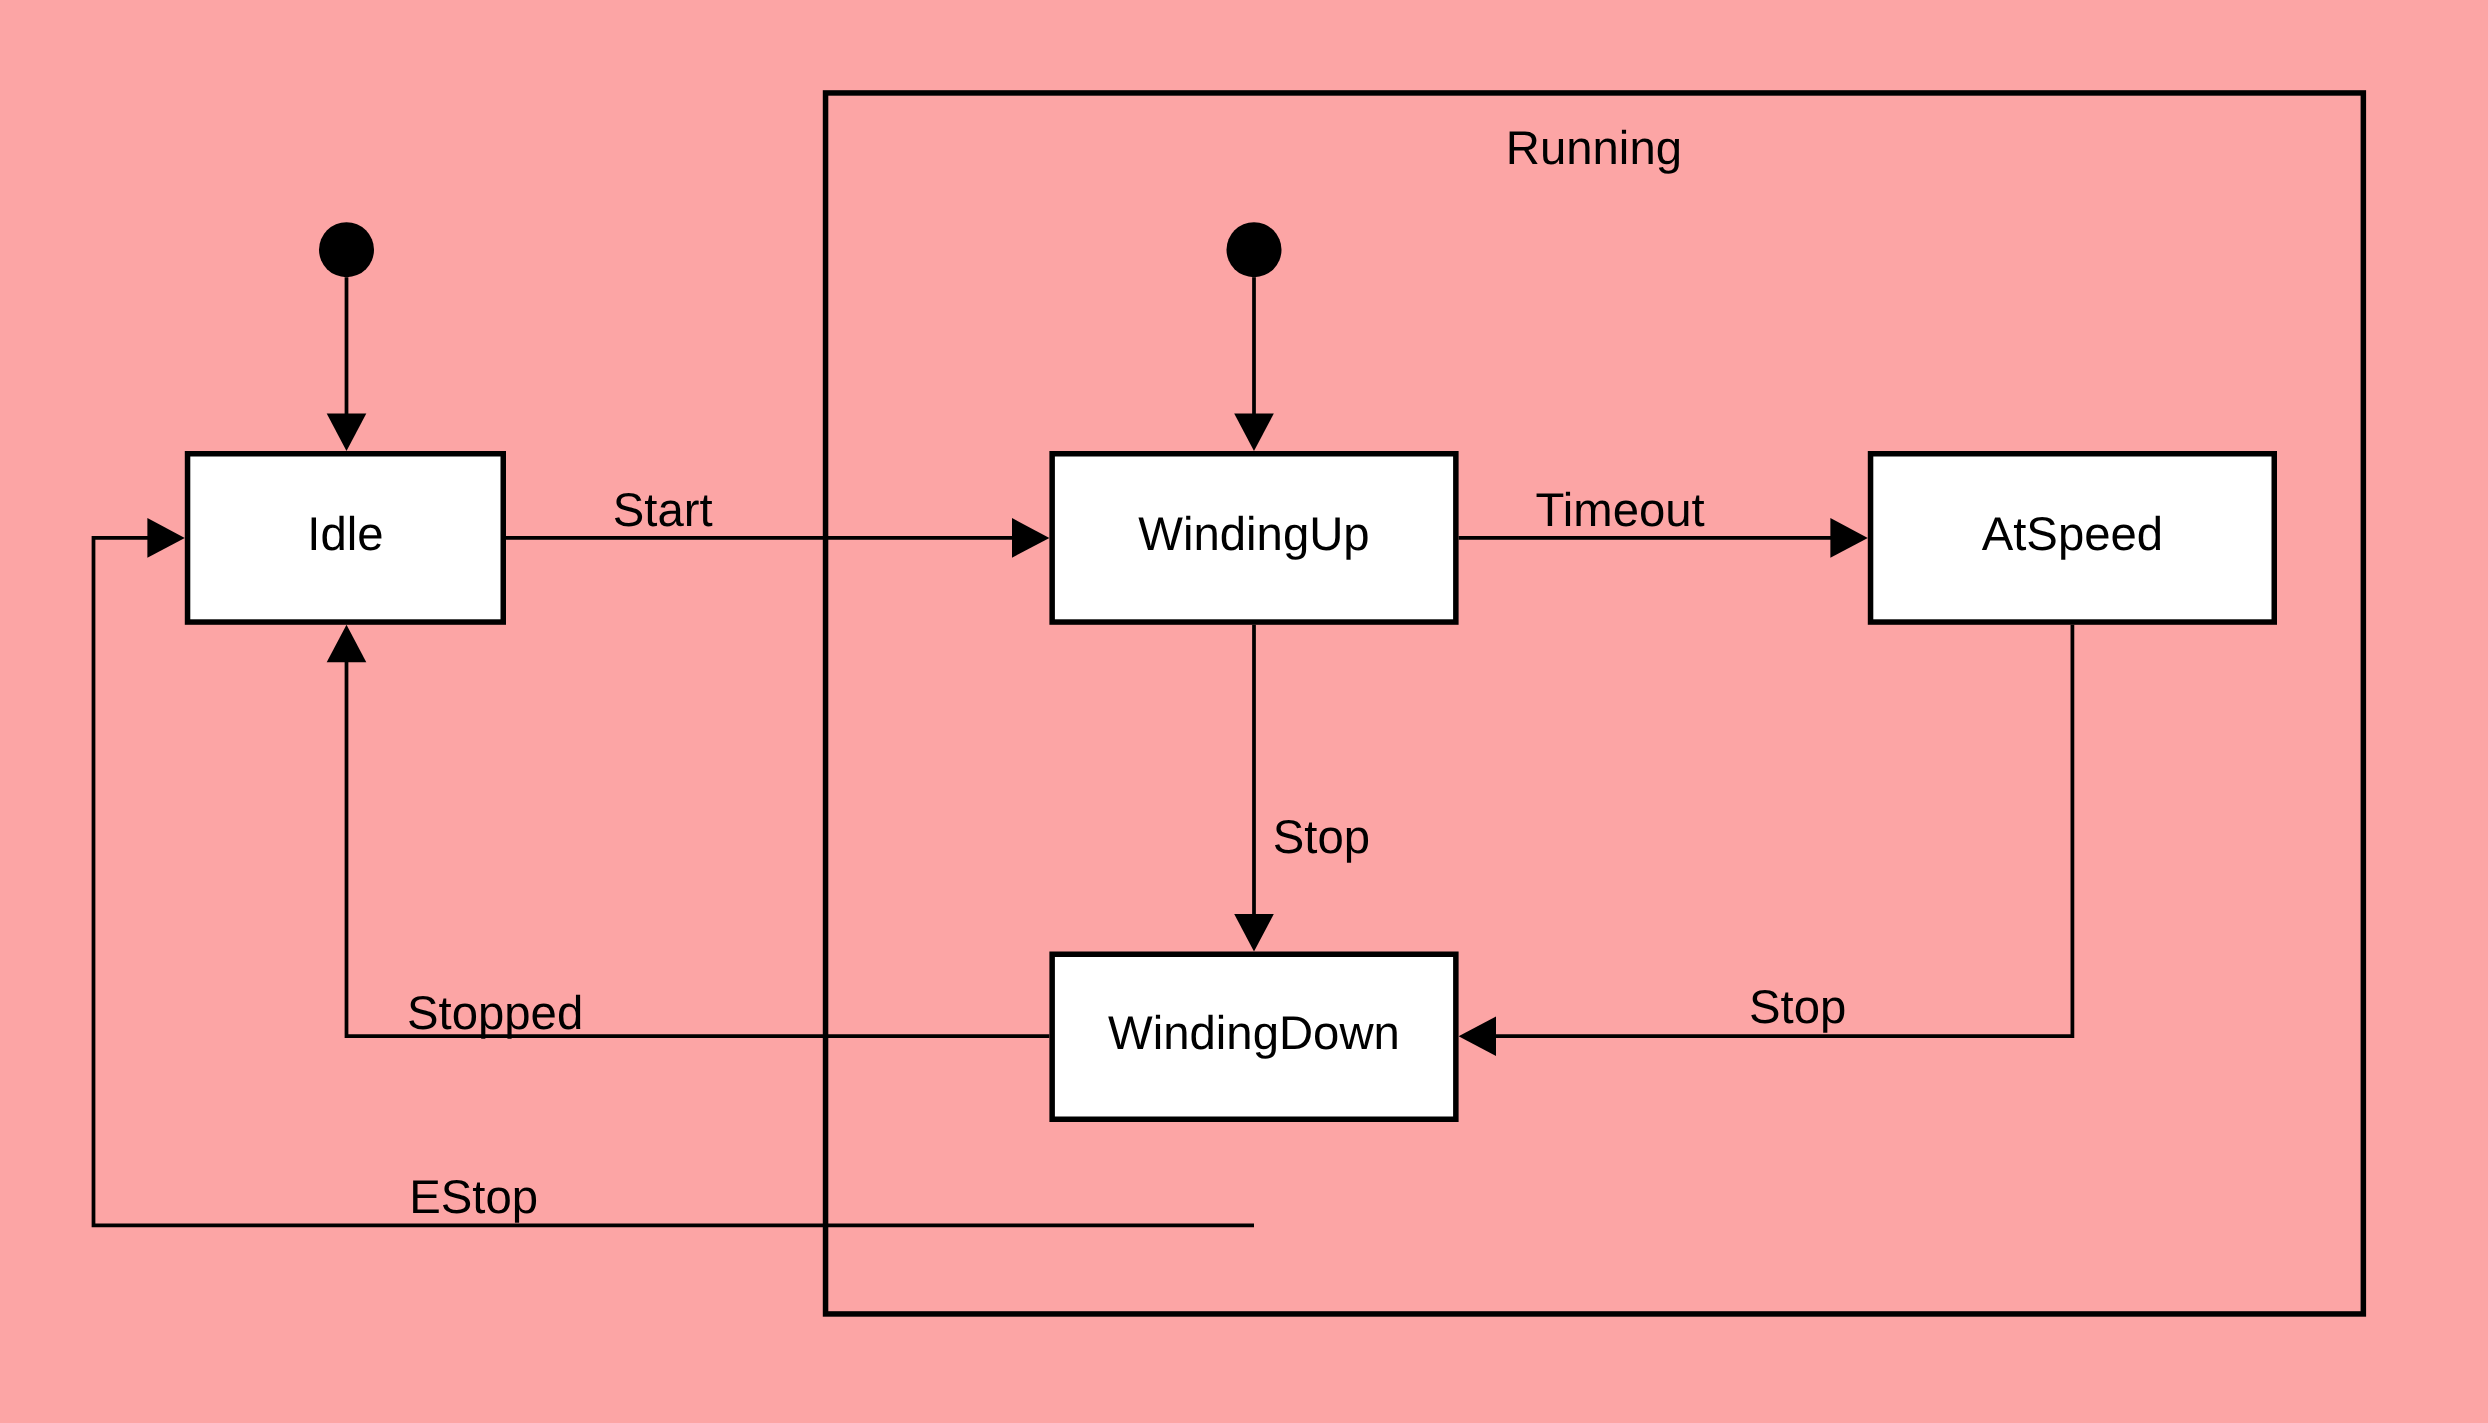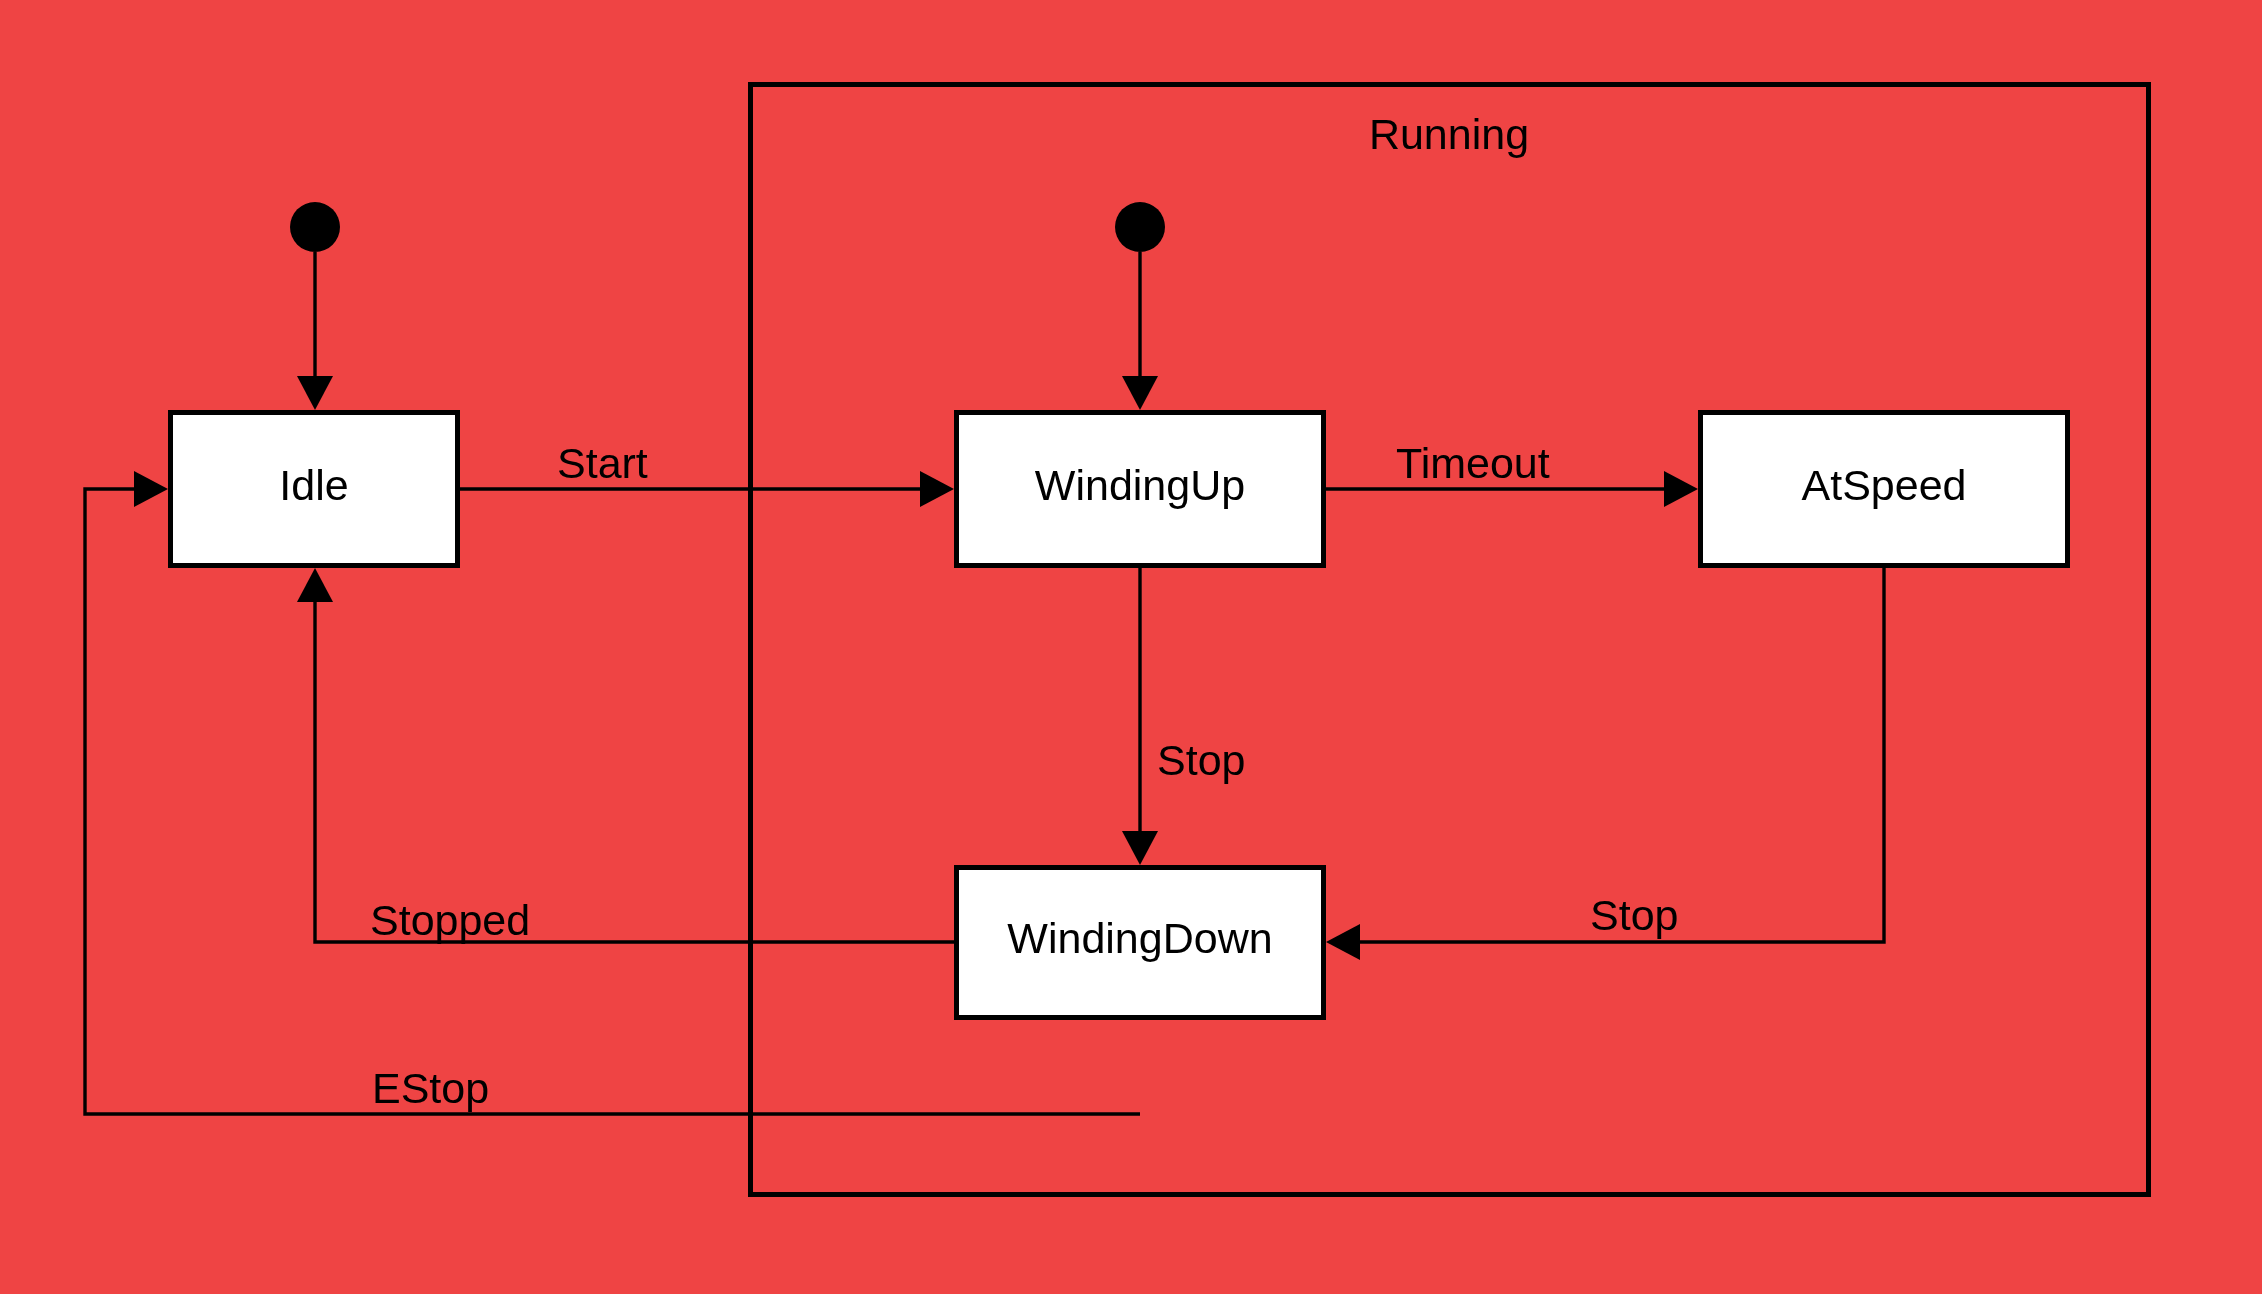--- a/index.html
+++ b/index.html
@@ -8,21 +8,21 @@
     padding: 0;
     background: #ffffff;
   }
   body {
     font-family: "Liberation Sans", sans-serif;
   }
   #canvas {
     position: relative;
     width: 2262px;
     height: 1294px;
-    background: #ef4444;
+    background: #fca5a5;
     overflow: hidden;
   }
   #diagram-svg {
     position: absolute;
     top: 0;
     left: 0;
     width: 2262px;
     height: 1294px;
   }
   .state-box-rect {

